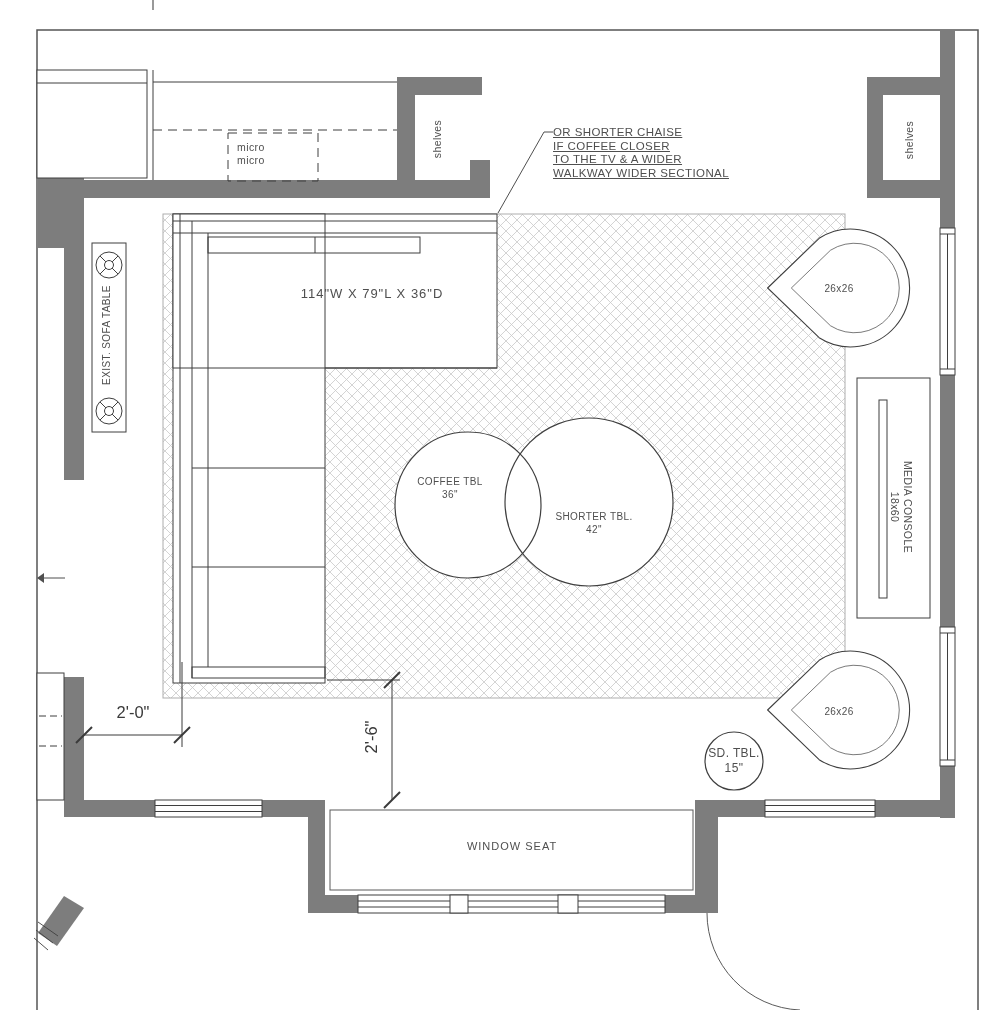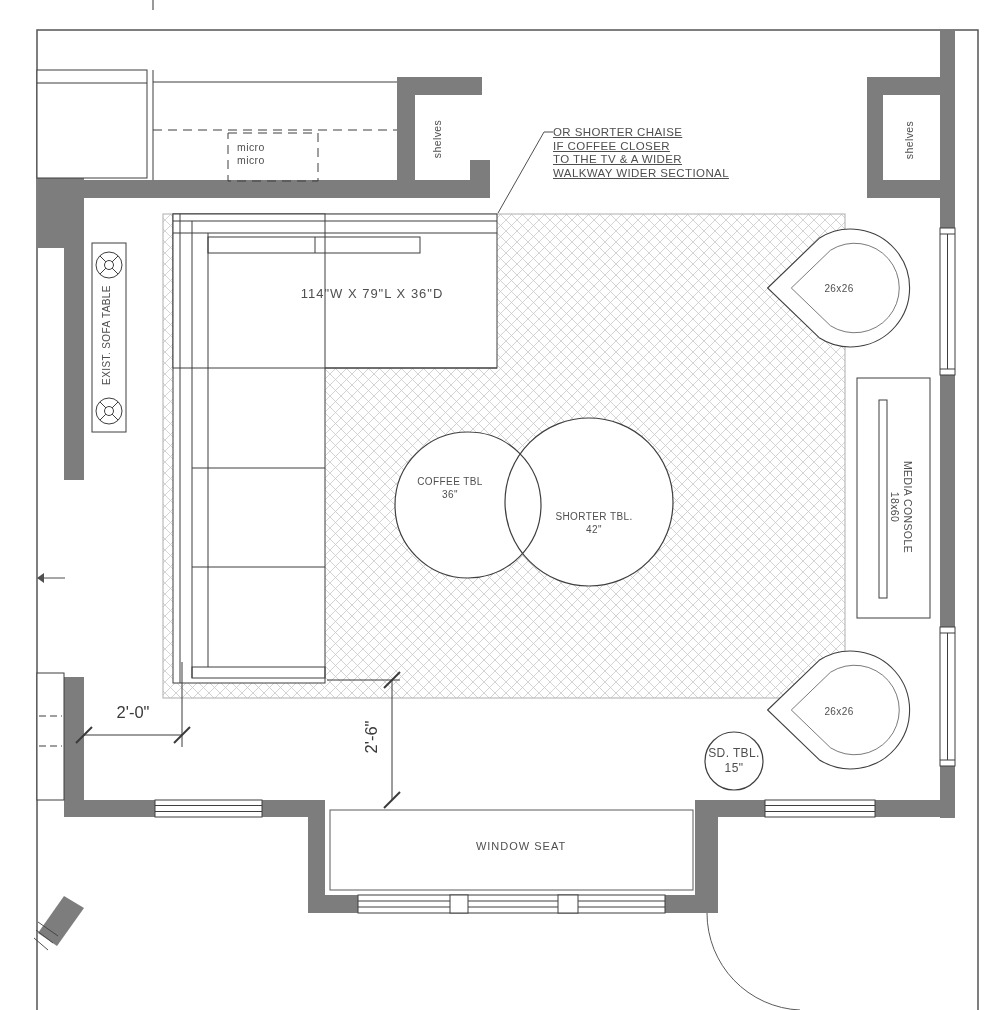--- a/index.html
+++ b/index.html
@@ -212,19 +212,19 @@
 <div class="lbl" style="left:734px;top:761px;font-size:12px;">
   <span>SD. TBL.</span>
   <span>15"</span>
 </div>
 
 <div class="lbl rot-cw" style="left:901px;top:507px;font-size:10.5px;">
   <span>MEDIA CONSOLE</span>
   <span>18x60</span>
 </div>
 
-<div class="lbl" style="left:512px;top:847px;font-size:11px;letter-spacing:1px;margin-left:9px;">WINDOW SEAT</div>
+<div class="lbl" style="left:512px;top:847px;font-size:11px;letter-spacing:1px;">WINDOW SEAT</div>
 
 <div class="dim" style="left:133px;top:712px;">2'-0"</div>
 
 <div class="dim rot" style="left:371px;top:737px;">2'-6"</div>
 
 </div>
 
 </body></html>

